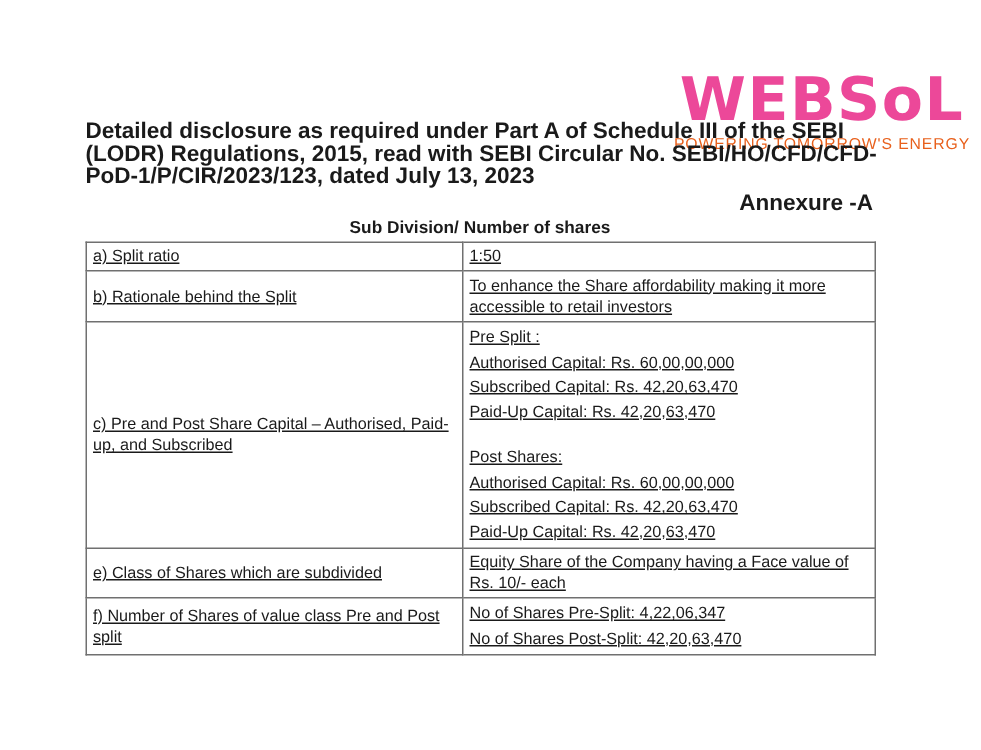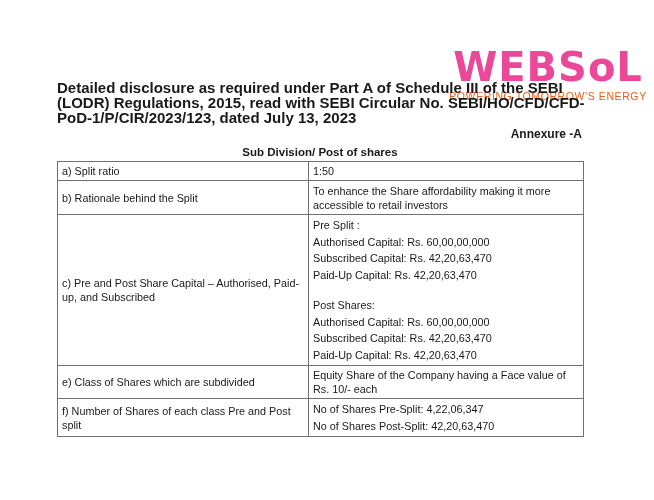--- a/index.html
+++ b/index.html
@@ -4,41 +4,41 @@
   <style>
     html, body { margin: 0; padding: 0; background: #ffffff; }
     body { width: 654px; height: 500px; position: relative; overflow: hidden;
            font-family: "Liberation Sans", "DejaVu Sans", sans-serif; color: #1a1a1a; }
     .logo { position: absolute; left: 448px; top: 6px; width: 200px; text-align: center; }
     .logo-word { font-family: "DejaVu Sans", sans-serif; font-weight: bold; font-size: 40px;
                  letter-spacing: 1px; color: #ec4899; line-height: 42px; margin-top: 40px; }
     .logo-tag { font-size: 10.5px; letter-spacing: 0.6px; color: #e8601c; margin-top: 2px; text-align: center; }
     .heading { position: absolute; left: 57px; top: 80px; width: 540px; font-weight: bold;
                font-size: 15px; line-height: 15px; }
-    .annexure { position: absolute; right: 72px; top: 127px; font-weight: bold; font-size: 12px; }
+    .annexure { position: absolute; right: 72px; top: 127px; font-weight: bold; font-size: 15px; }
     .subtitle { position: absolute; left: 57px; width: 526px; top: 146px; text-align: center;
                 font-weight: bold; font-size: 11.5px; }
     table.disc { position: absolute; left: 57px; top: 161px; width: 527px; border-collapse: collapse;
                  font-size: 10.8px; }
-    table.disc td { border: 1.5px solid #707070; padding: 2px 4px; vertical-align: middle; line-height: 14px; }
+    table.disc td { border: 1.5px solid #707070; padding: 2px 4px; vertical-align: middle; line-height: 14px; text-decoration: underline; }
     table.disc td.k { width: 242px; }
     .cell-line { display: block; line-height: 16.5px; }
     .gap { height: 14px; }
   </style>
 </head>
 <body>
 
 <div class="logo">
   <div class="logo-word">WEBSoL</div>
   <div class="logo-tag">POWERING TOMORROW'S ENERGY</div>
 </div>
 
 <div class="heading">Detailed disclosure as required under Part A of Schedule III of the SEBI (LODR) Regulations, 2015, read with SEBI Circular No. SEBI/HO/CFD/CFD-PoD-1/P/CIR/2023/123, dated July 13, 2023</div>
 <div class="annexure">Annexure -A</div>
-<div class="subtitle">Sub Division/ Post of shares</div>
+<div class="subtitle">Sub Division/ Number of shares</div>
 
 <table class="disc">
   <tbody>
       <tr style="height:19px">
     <td class="k">a) Split ratio</td>
     <td>1:50</td>
   </tr>
   <tr style="height:34px">
     <td class="k">b) Rationale behind the Split</td>
     <td>To enhance the Share affordability making it more accessible to retail investors</td>
@@ -55,20 +55,20 @@
       <span class="cell-line">Authorised Capital: Rs. 60,00,00,000</span>
       <span class="cell-line">Subscribed Capital: Rs. 42,20,63,470</span>
       <span class="cell-line">Paid-Up Capital: Rs. 42,20,63,470</span>
     </td>
   </tr>
   <tr style="height:22px">
     <td class="k">e) Class of Shares which are subdivided</td>
     <td>Equity Share of the Company having a Face value of Rs. 10/- each</td>
   </tr>
   <tr>
-    <td class="k">f) Number of Shares of each class Pre and Post split</td>
+    <td class="k">f) Number of Shares of value class Pre and Post split</td>
     <td>
       <span class="cell-line">No of Shares Pre-Split: 4,22,06,347</span>
       <span class="cell-line">No of Shares Post-Split: 42,20,63,470</span>
     </td>
   </tr>
 </tbody>
   </table>
 
 </body></html>

